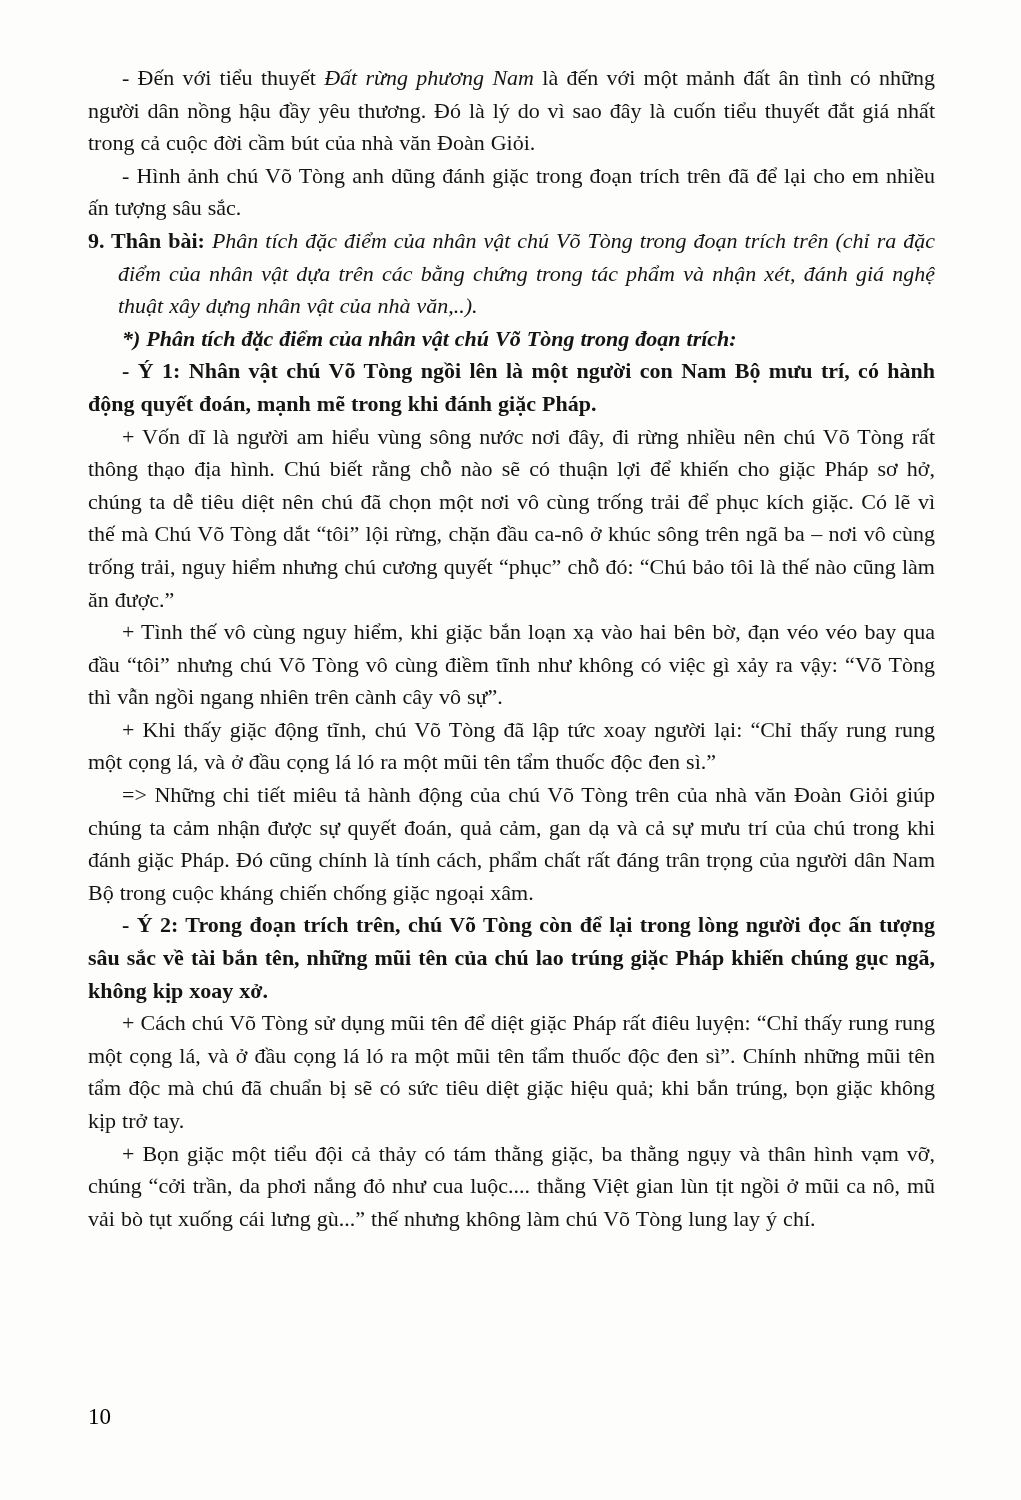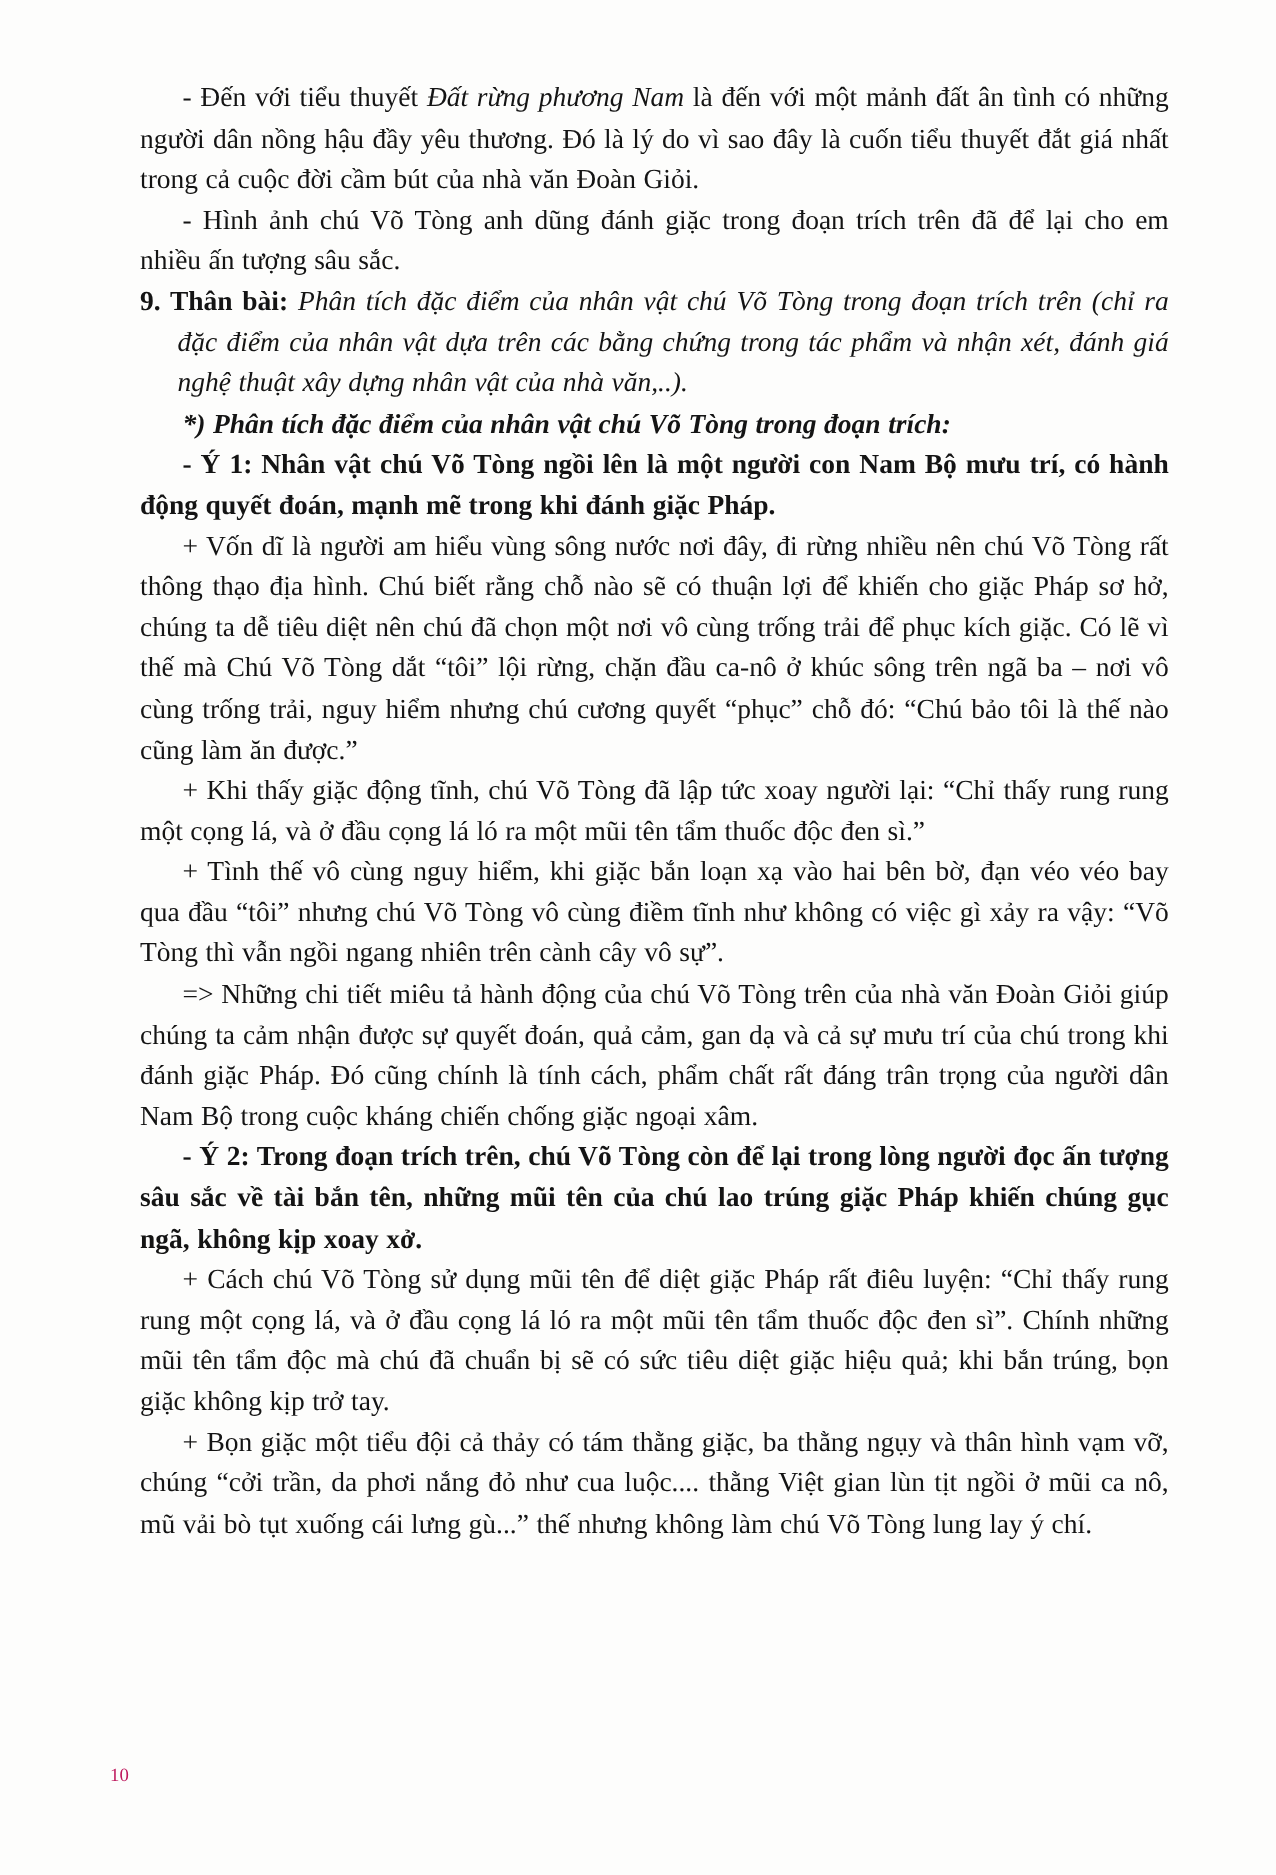--- a/index.html
+++ b/index.html
@@ -7,21 +7,21 @@
     padding: 0;
     background: #e9e9e7;
   }
   .page {
     position: relative;
     width: 1021px;
     height: 1500px;
     margin: 0 auto;
     background: #fdfdfc;
     box-sizing: border-box;
-    padding: 62px 86px 0 112px;
+    padding: 62px 86px 0 88px;
     font-family: "Liberation Serif", "DejaVu Serif", serif;
     color: #141414;
     overflow: hidden;
   }
   .doc-body p.para {
     margin: 0;
     font-size: 22px;
     line-height: 32.6px;
     text-align: justify;
     text-indent: 34px;
@@ -30,36 +30,36 @@
   .doc-body p.para.hanging {
     text-indent: -30px;
     padding-left: 30px;
   }
   .doc-body span.b { font-weight: bold; }
   .doc-body span.i { font-style: italic; }
   .page-number {
     position: absolute;
     left: 88px;
     bottom: 70px;
-    font-size: 15px;
-    color: #be185d;
+    font-size: 23px;
+    color: #000000;
   }
 </style>
 </head>
 <body>
 
 <div class="page">
   <div class="doc-body">
       <p class="para indent"><span>- Đến với tiểu thuyết </span><span class="i">Đất rừng phương Nam</span><span> là đến với một mảnh đất ân tình có những người dân nồng hậu đầy yêu thương. Đó là lý do vì sao đây là cuốn tiểu thuyết đắt giá nhất trong cả cuộc đời cầm bút của nhà văn Đoàn Giỏi.</span></p>
       <p class="para indent"><span>- Hình ảnh chú Võ Tòng anh dũng đánh giặc trong đoạn trích trên đã để lại cho em nhiều ấn tượng sâu sắc.</span></p>
       <p class="para hanging"><span class="b">9. Thân bài: </span><span class="i">Phân tích đặc điểm của nhân vật chú Võ Tòng trong đoạn trích trên (chỉ ra đặc điểm của nhân vật dựa trên các bằng chứng trong tác phẩm và nhận xét, đánh giá nghệ thuật xây dựng nhân vật của nhà văn,..).</span></p>
       <p class="para indent"><span class="b i">*) Phân tích đặc điểm của nhân vật chú Võ Tòng trong đoạn trích:</span></p>
       <p class="para indent"><span class="b">- Ý 1: Nhân vật chú Võ Tòng ngồi lên là một người con Nam Bộ mưu trí, có hành động quyết đoán, mạnh mẽ trong khi đánh giặc Pháp.</span></p>
       <p class="para indent"><span>+ Vốn dĩ là người am hiểu vùng sông nước nơi đây, đi rừng nhiều nên chú Võ Tòng rất thông thạo địa hình. Chú biết rằng chỗ nào sẽ có thuận lợi để khiến cho giặc Pháp sơ hở, chúng ta dễ tiêu diệt nên chú đã chọn một nơi vô cùng trống trải để phục kích giặc. Có lẽ vì thế mà Chú Võ Tòng dắt “tôi” lội rừng, chặn đầu ca-nô ở khúc sông trên ngã ba – nơi vô cùng trống trải, nguy hiểm nhưng chú cương quyết “phục” chỗ đó: “Chú bảo tôi là thế nào cũng làm ăn được.”</span></p>
+      <p class="para indent"><span>+ Tình thế vô cùng nguy hiểm, khi giặc bắn loạn xạ vào hai bên bờ, đạn véo véo bay qua đầu “tôi” nhưng chú Võ Tòng vô cùng điềm tĩnh như không có việc gì xảy ra vậy: “Võ Tòng thì vẫn ngồi ngang nhiên trên cành cây vô sự”.</span></p>
       <p class="para indent"><span>+ Khi thấy giặc động tĩnh, chú Võ Tòng đã lập tức xoay người lại: “Chỉ thấy rung rung một cọng lá, và ở đầu cọng lá ló ra một mũi tên tẩm thuốc độc đen sì.”</span></p>
-      <p class="para indent"><span>+ Tình thế vô cùng nguy hiểm, khi giặc bắn loạn xạ vào hai bên bờ, đạn véo véo bay qua đầu “tôi” nhưng chú Võ Tòng vô cùng điềm tĩnh như không có việc gì xảy ra vậy: “Võ Tòng thì vẫn ngồi ngang nhiên trên cành cây vô sự”.</span></p>
       <p class="para indent"><span>=&gt; Những chi tiết miêu tả hành động của chú Võ Tòng trên của nhà văn Đoàn Giỏi giúp chúng ta cảm nhận được sự quyết đoán, quả cảm, gan dạ và cả sự mưu trí của chú trong khi đánh giặc Pháp. Đó cũng chính là tính cách, phẩm chất rất đáng trân trọng của người dân Nam Bộ trong cuộc kháng chiến chống giặc ngoại xâm.</span></p>
       <p class="para indent"><span class="b">- Ý 2: Trong đoạn trích trên, chú Võ Tòng còn để lại trong lòng người đọc ấn tượng sâu sắc về tài bắn tên, những mũi tên của chú lao trúng giặc Pháp khiến chúng gục ngã, không kịp xoay xở.</span></p>
       <p class="para indent"><span>+ Cách chú Võ Tòng sử dụng mũi tên để diệt giặc Pháp rất điêu luyện: “Chỉ thấy rung rung một cọng lá, và ở đầu cọng lá ló ra một mũi tên tẩm thuốc độc đen sì”. Chính những mũi tên tẩm độc mà chú đã chuẩn bị sẽ có sức tiêu diệt giặc hiệu quả; khi bắn trúng, bọn giặc không kịp trở tay.</span></p>
       <p class="para indent"><span>+ Bọn giặc một tiểu đội cả thảy có tám thằng giặc, ba thằng ngụy và thân hình vạm vỡ, chúng “cởi trần, da phơi nắng đỏ như cua luộc.... thằng Việt gian lùn tịt ngồi ở mũi ca nô, mũ vải bò tụt xuống cái lưng gù...” thế nhưng không làm chú Võ Tòng lung lay ý chí.</span></p>
     </div>
   <div class="page-number">10</div>
 </div>
 
 </body></html>

